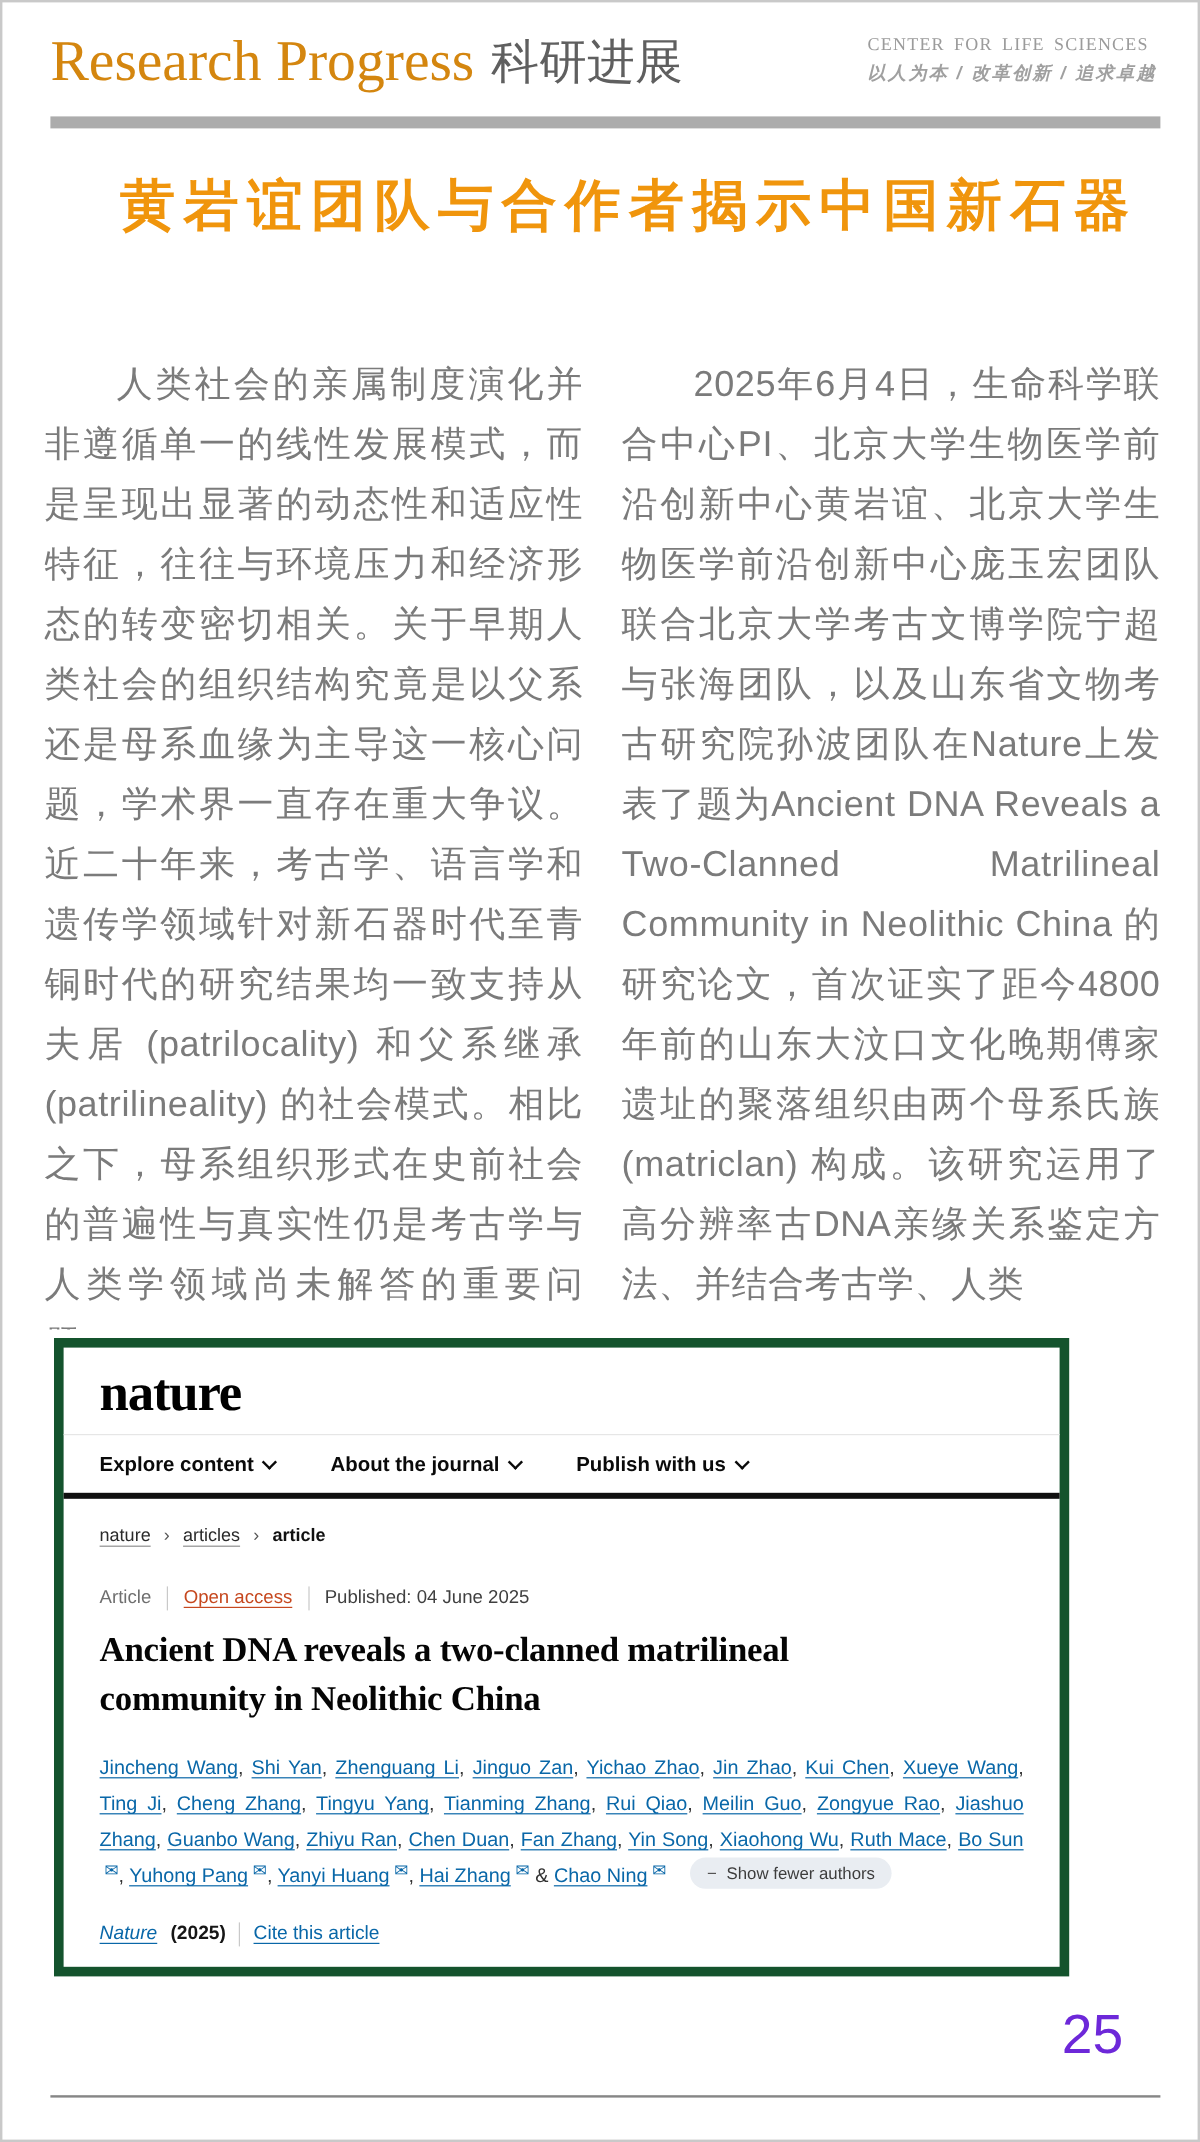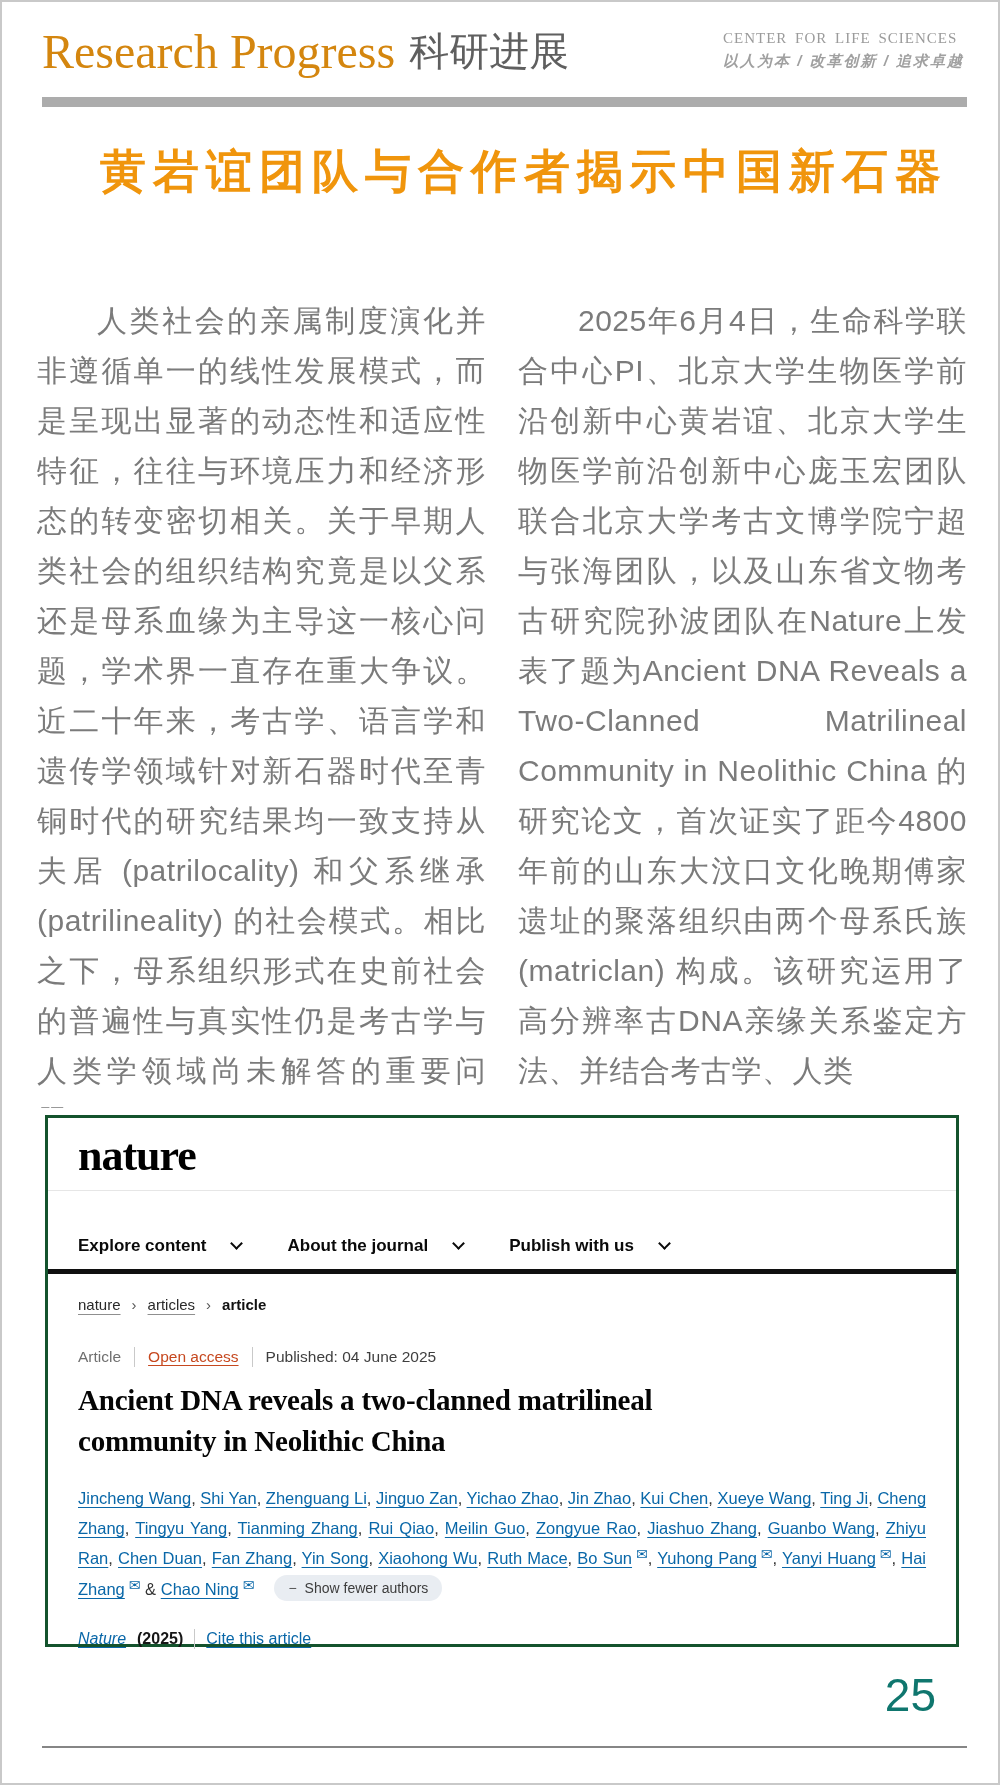--- a/index.html
+++ b/index.html
@@ -17,27 +17,27 @@
   .mh-org{font-family:"Liberation Serif","DejaVu Serif",serif;font-size:15px;color:#9b9b9b;letter-spacing:1px;word-spacing:3px;}
   .mh-slogan{font-size:15px;color:#a0a0a0;font-style:italic;font-weight:700;margin-top:5px;letter-spacing:2px;}
   .head-bar{position:absolute;top:95px;left:40px;width:925px;height:10px;background:#acacac;}
   
   .article-title{position:absolute;top:138px;left:0;width:100%;text-align:center;margin:0;
     font-size:46px;line-height:62px;letter-spacing:7px;color:#f0950c;font-weight:700;padding-left:24px;}
   
   .columns{position:absolute;top:294px;left:35px;width:930px;height:812px;display:flex;gap:32px;overflow:hidden;}
   .col{width:449px;margin:0;font-size:30px;line-height:50px;color:#7b7b7b;text-align:justify;text-indent:2em;letter-spacing:0.5px;}
   
-  .nature-card{position:absolute;top:1113px;left:43px;width:914px;height:532px;
-    border:3px solid #14532d;box-sizing:border-box;background:#fff;}
+  .nature-card{position:absolute;top:1113px;left:43px;width:846px;height:532px;
+    border:8px solid #14532d;box-sizing:border-box;background:#fff;}
   .n-logo{margin:14px 0 0 30px;font-family:"Liberation Serif","DejaVu Serif",serif;font-weight:700;
     font-size:44px;line-height:48px;color:#000;letter-spacing:-1px;}
   .n-div1{margin-top:10px;height:1px;background:#e6e6e6;}
   .n-nav{display:flex;gap:46px;padding:15px 30px 13px;}
-  .n-nav-item{font-weight:700;font-size:17px;color:#0a0a0a;display:flex;align-items:center;gap:26px;cursor:pointer;margin-top:30px;}
+  .n-nav-item{font-weight:700;font-size:17px;color:#0a0a0a;display:flex;align-items:center;gap:9px;cursor:pointer;}
   .chev{width:7px;height:7px;border-right:2.5px solid #0a0a0a;border-bottom:2.5px solid #0a0a0a;
     transform:rotate(45deg);display:inline-block;margin-top:-5px;}
   .n-black-bar{height:5px;background:#101010;}
   .n-breadcrumb{margin:22px 30px 0;font-size:15px;color:#2a2a2a;display:flex;align-items:center;gap:11px;}
   .bc-link{color:#2a2a2a;text-decoration:underline;text-underline-offset:4px;text-decoration-color:#8f8f8f;cursor:pointer;}
   .bc-sep{color:#555;}
   .bc-cur{font-weight:700;color:#111;}
   .n-meta{margin:34px 30px 0;font-size:15.5px;display:flex;align-items:center;gap:13px;}
   .vdiv{width:1px;height:20px;background:#c9c9c9;display:inline-block;}
   .m-type{color:#6f6f6f;}
@@ -50,21 +50,21 @@
   .mail{color:#0967a8;font-size:14px;margin-left:4px;position:relative;top:-5px;}
   .amp{color:#333;}
   .pill{display:inline-block;background:#e9edf2;border-radius:16px;padding:6px 14px;margin-left:20px;
     font-size:14px;color:#3d3d3d;white-space:nowrap;line-height:1;cursor:pointer;transform:translateY(-2px);}
   .pill .minus{margin-right:8px;color:#555;}
   .n-cite{margin:24px 30px 0;font-size:16px;display:flex;align-items:center;gap:11px;color:#222;}
   .c-j{color:#0967a8;font-style:italic;text-decoration:underline;text-underline-offset:3px;cursor:pointer;}
   .c-y{font-weight:700;color:#161616;}
   .c-c{color:#0967a8;text-decoration:underline;text-underline-offset:3px;cursor:pointer;text-align:center;}
   
-  .page-number{position:absolute;top:1666px;right:62px;font-size:46px;color:#0f766e;font-weight:300;}
+  .page-number{position:absolute;top:1666px;right:62px;font-size:46px;color:#6d28d9;font-weight:300;}
   .footer-line{position:absolute;top:1744px;left:40px;width:925px;height:2px;background:#868686;}
 </style>
 </head>
 <body>
 
 <div class="page">
 
   <header class="masthead">
     <div class="mh-left">
       <span class="mh-en">Research Progress</span>

